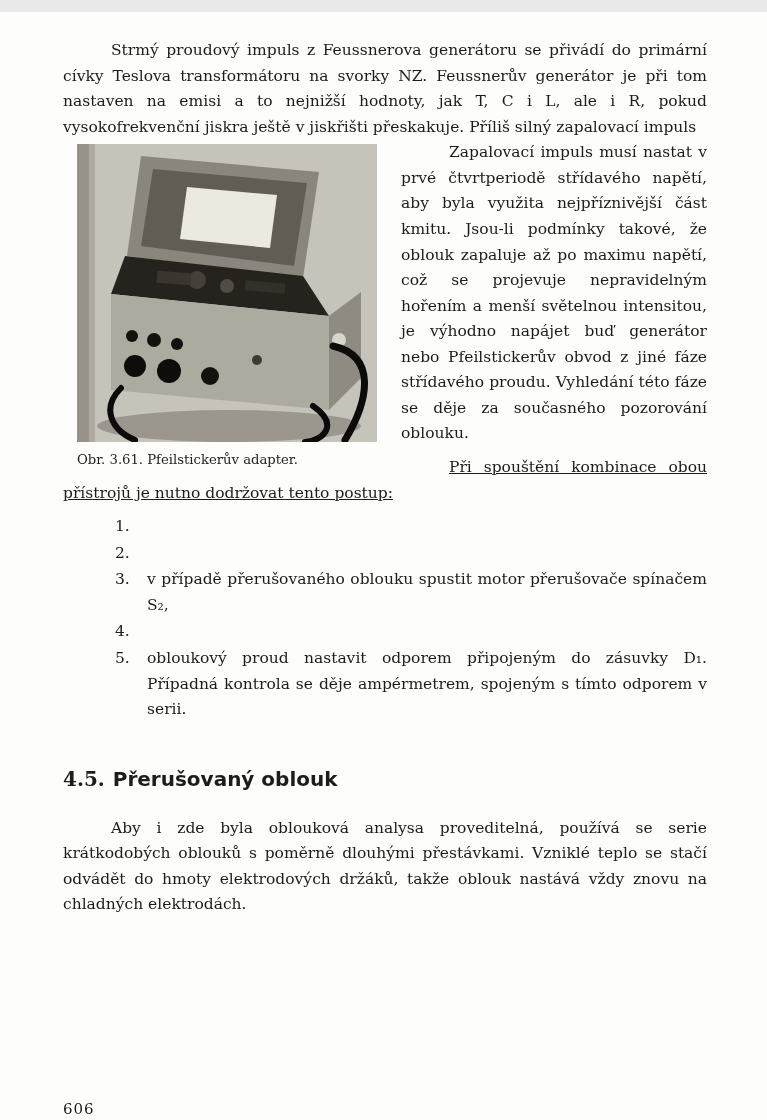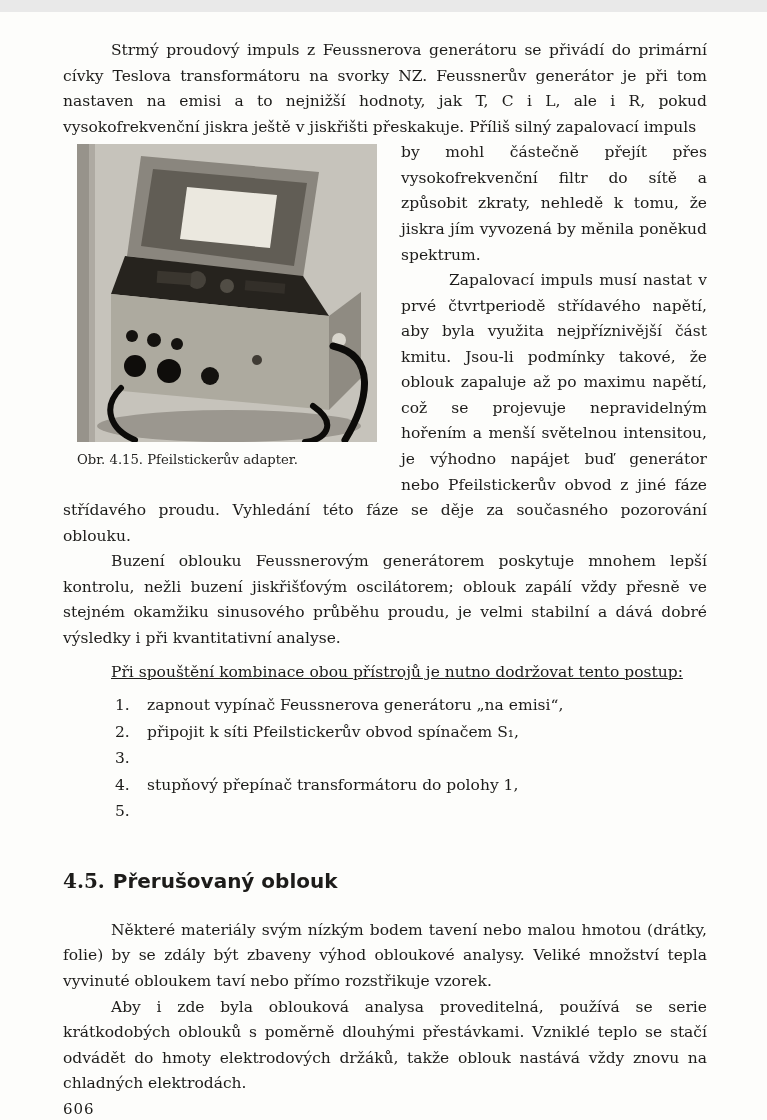--- a/index.html
+++ b/index.html
@@ -135,52 +135,48 @@
         <circle cx="92" cy="227" r="12" fill="#0f0d0b"></circle>
         <circle cx="133" cy="232" r="9" fill="#14120f"></circle>
         <circle cx="180" cy="216" r="5" fill="#3f3b34"></circle>
         <circle cx="262" cy="196" r="7" fill="#d8d5cc"></circle>
 
         <path d="M256,202 C300,212 292,256 268,296" stroke="#0c0b09" stroke-width="7" fill="none" stroke-linecap="round"></path>
         <path d="M236,262 C262,280 248,296 228,298" stroke="#0c0b09" stroke-width="6" fill="none" stroke-linecap="round"></path>
         <path d="M44,244 C24,264 34,286 58,296" stroke="#0c0b09" stroke-width="6" fill="none" stroke-linecap="round"></path>
       </svg>
     </div>
-    <figcaption class="caption">Obr. 4.15. Pfeilstickerův adapter.</figcaption>
+    <figcaption class="caption">Obr. 3.61. Pfeilstickerův adapter.</figcaption>
   </figure>
 
-  <p class="para">by mohl částečně přejít přes vysokofrekvenční filtr do sítě a způsobit zkraty, nehledě k tomu, že jiskra jím vyvozená by měnila poněkud spektrum.</p>
   <p class="para indent">Zapalovací impuls musí nastat v prvé čtvrtperiodě střídavého napětí, aby byla využita nejpříznivější část kmitu. Jsou-li podmínky takové, že oblouk zapaluje až po maximu napětí, což se projevuje nepravidelným hořením a menší světelnou intensitou, je výhodno napájet buď generátor nebo Pfeilstickerův obvod z jiné fáze střídavého proudu. Vyhledání této fáze se děje za současného pozorování oblouku.</p>
-  <p class="para indent">Buzení oblouku Feussnerovým generátorem poskytuje mnohem lepší kontrolu, nežli buzení jiskřišťovým oscilátorem; oblouk zapálí vždy přesně ve stejném okamžiku sinusového průběhu proudu, je velmi stabilní a dává dobré výsledky i při kvantitativní analyse.</p>
   <p class="para indent proc">Při spouštění kombinace obou přístrojů je nutno dodržovat tento postup:</p>
 
   <div class="steps">
     <div class="step">
       <span class="num">1.</span>
-      <span class="txt">zapnout vypínač Feussnerova generátoru „na emisi“,</span>
     </div>
     <div class="step">
       <span class="num">2.</span>
-      <span class="txt">připojit k síti Pfeilstickerův obvod spínačem S₁,</span>
     </div>
     <div class="step">
       <span class="num">3.</span>
+      <span class="txt">v případě přerušovaného oblouku spustit motor přerušovače spínačem S₂,</span>
     </div>
     <div class="step">
       <span class="num">4.</span>
-      <span class="txt">stupňový přepínač transformátoru do polohy 1,</span>
     </div>
     <div class="step">
       <span class="num">5.</span>
+      <span class="txt">obloukový proud nastavit odporem připojeným do zásuvky D₁. Případná kontrola se děje ampérmetrem, spojeným s tímto odporem v serii.</span>
     </div>
   </div>
 
   <h3 class="section">
     <span class="sec-num">4.5.</span><span class="sec-title">Přerušovaný oblouk</span>
   </h3>
 
-  <p class="para indent">Některé materiály svým nízkým bodem tavení nebo malou hmotou (drátky, folie) by se zdály být zbaveny výhod obloukové analysy. Veliké množství tepla vyvinuté obloukem taví nebo přímo rozstřikuje vzorek.</p>
   <p class="para indent">Aby i zde byla oblouková analysa proveditelná, používá se serie krátkodobých oblouků s poměrně dlouhými přestávkami. Vzniklé teplo se stačí odvádět do hmoty elektrodových držáků, takže oblouk nastává vždy znovu na chladných elektrodách.</p>
 
   <div class="pageno">606</div>
   <div class="scan-artifact"></div>
 
 </div>
 
 </body></html>

